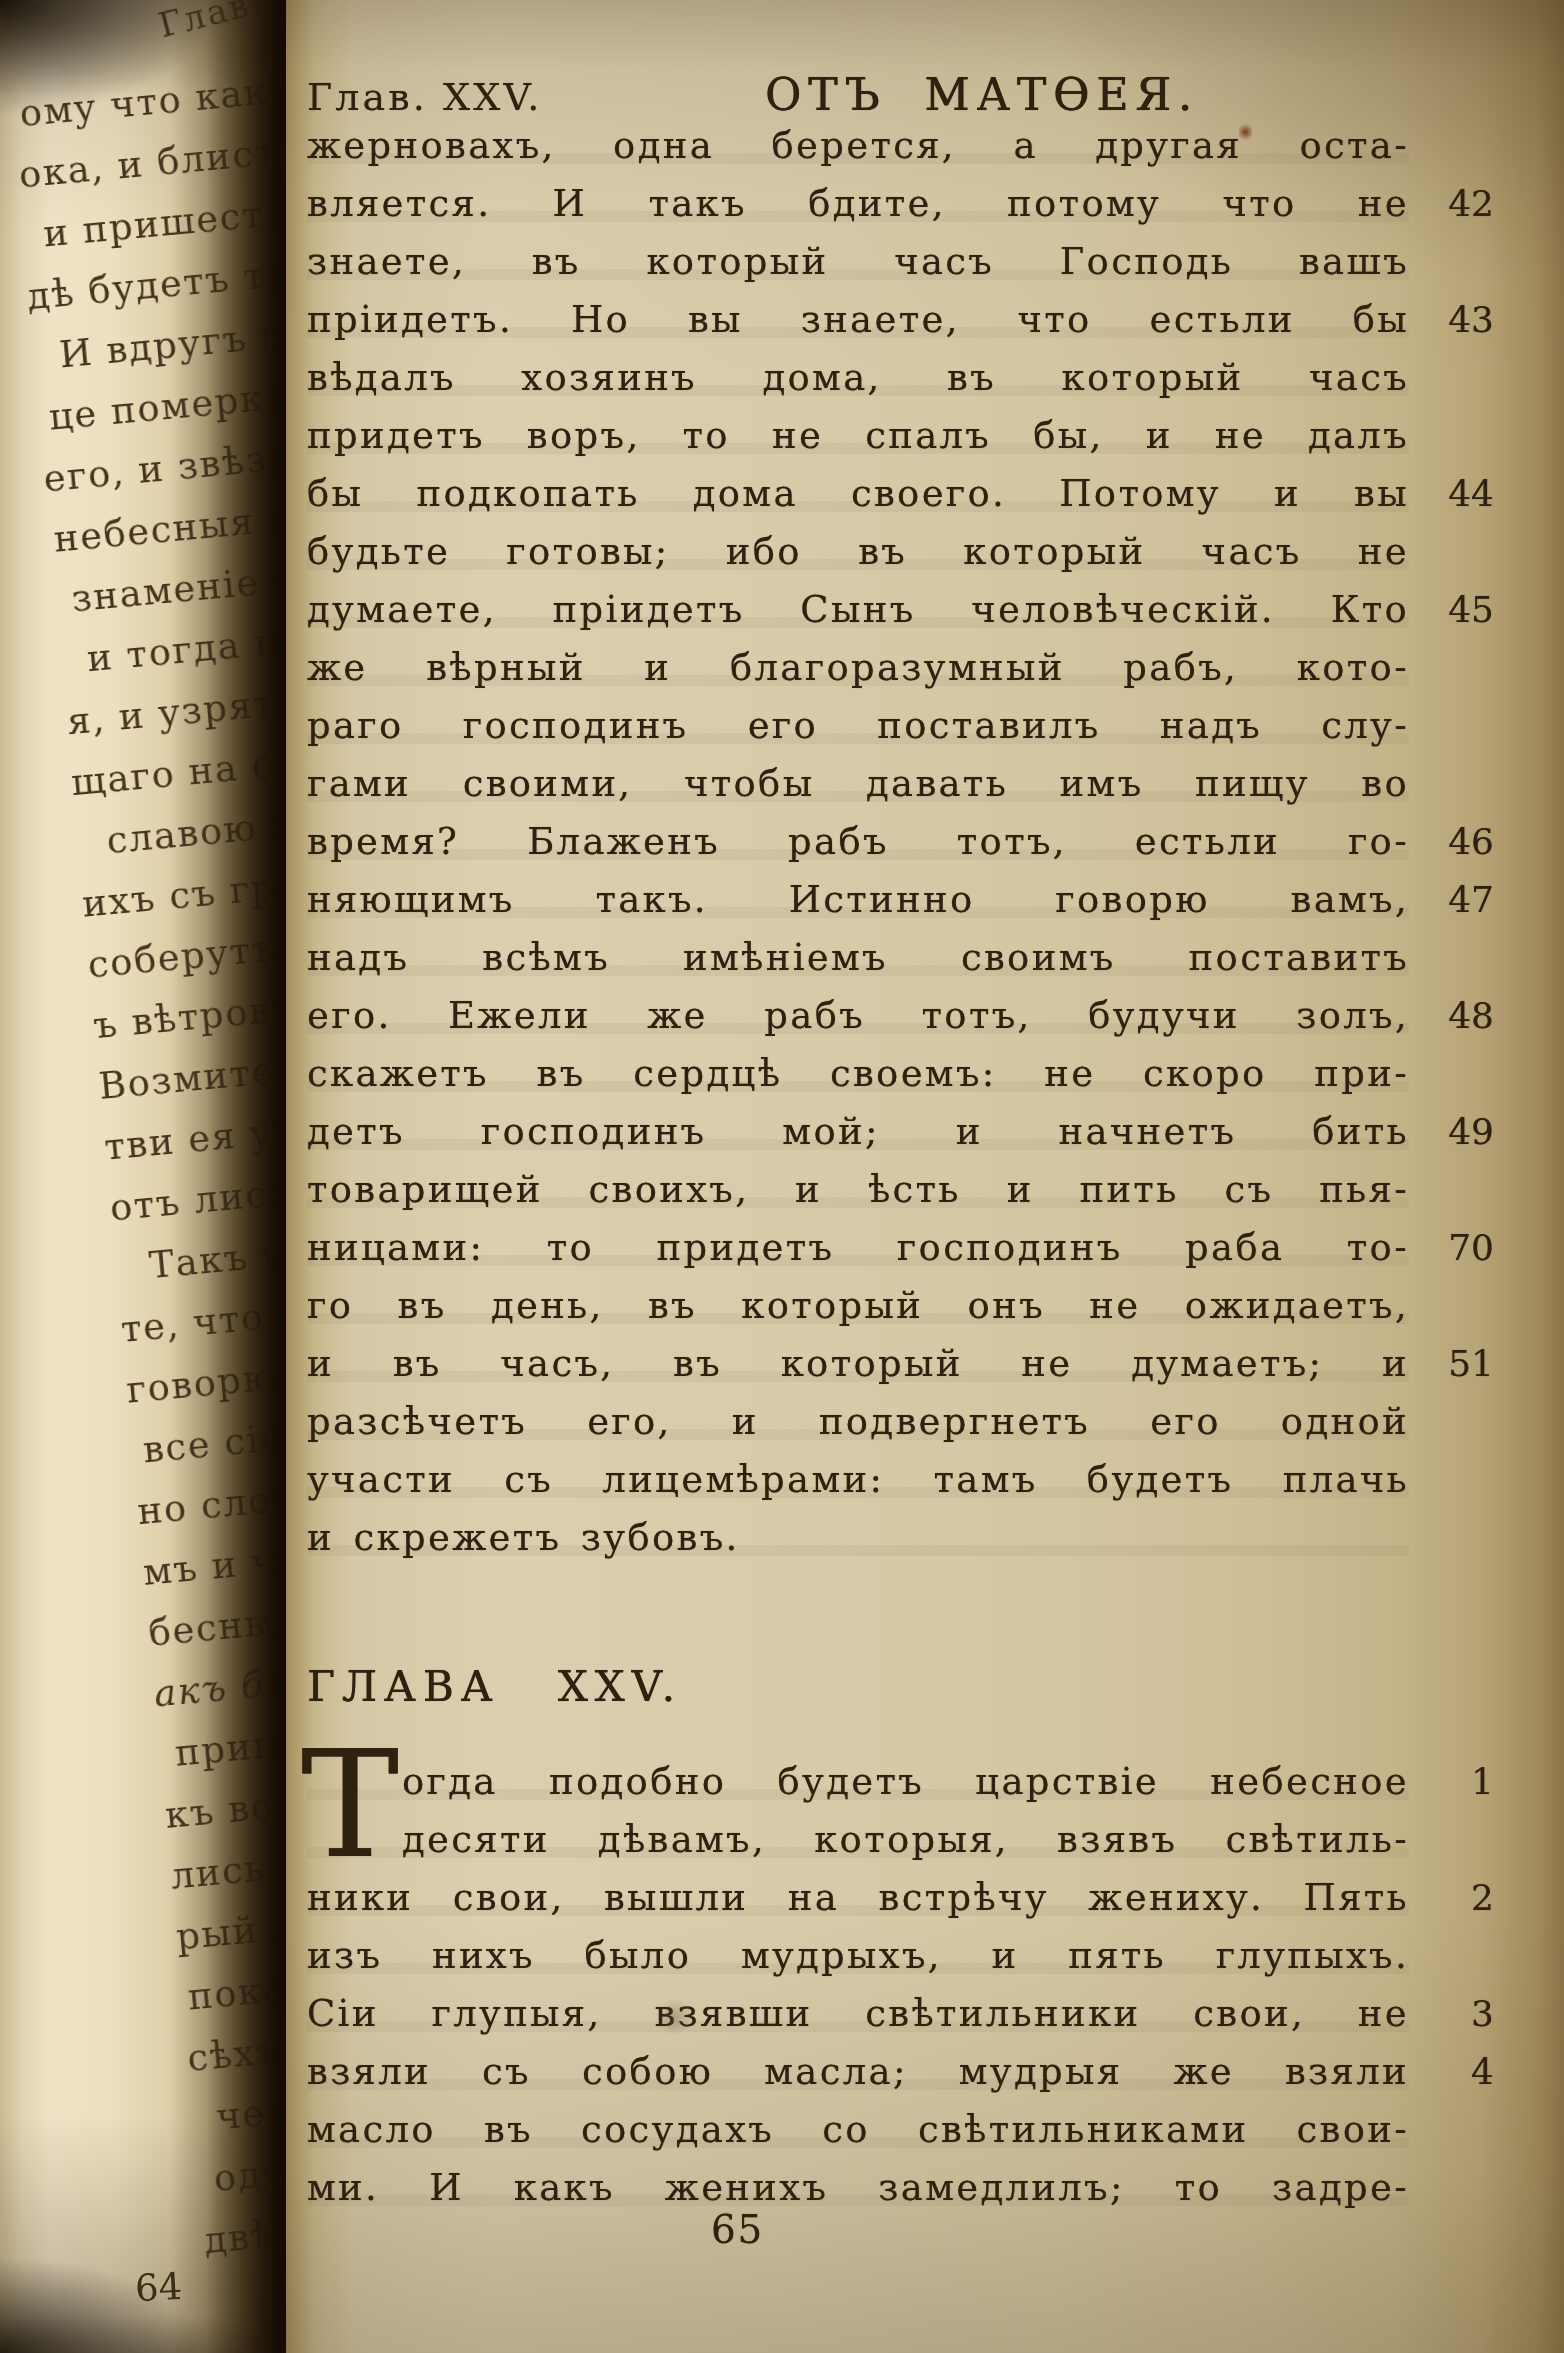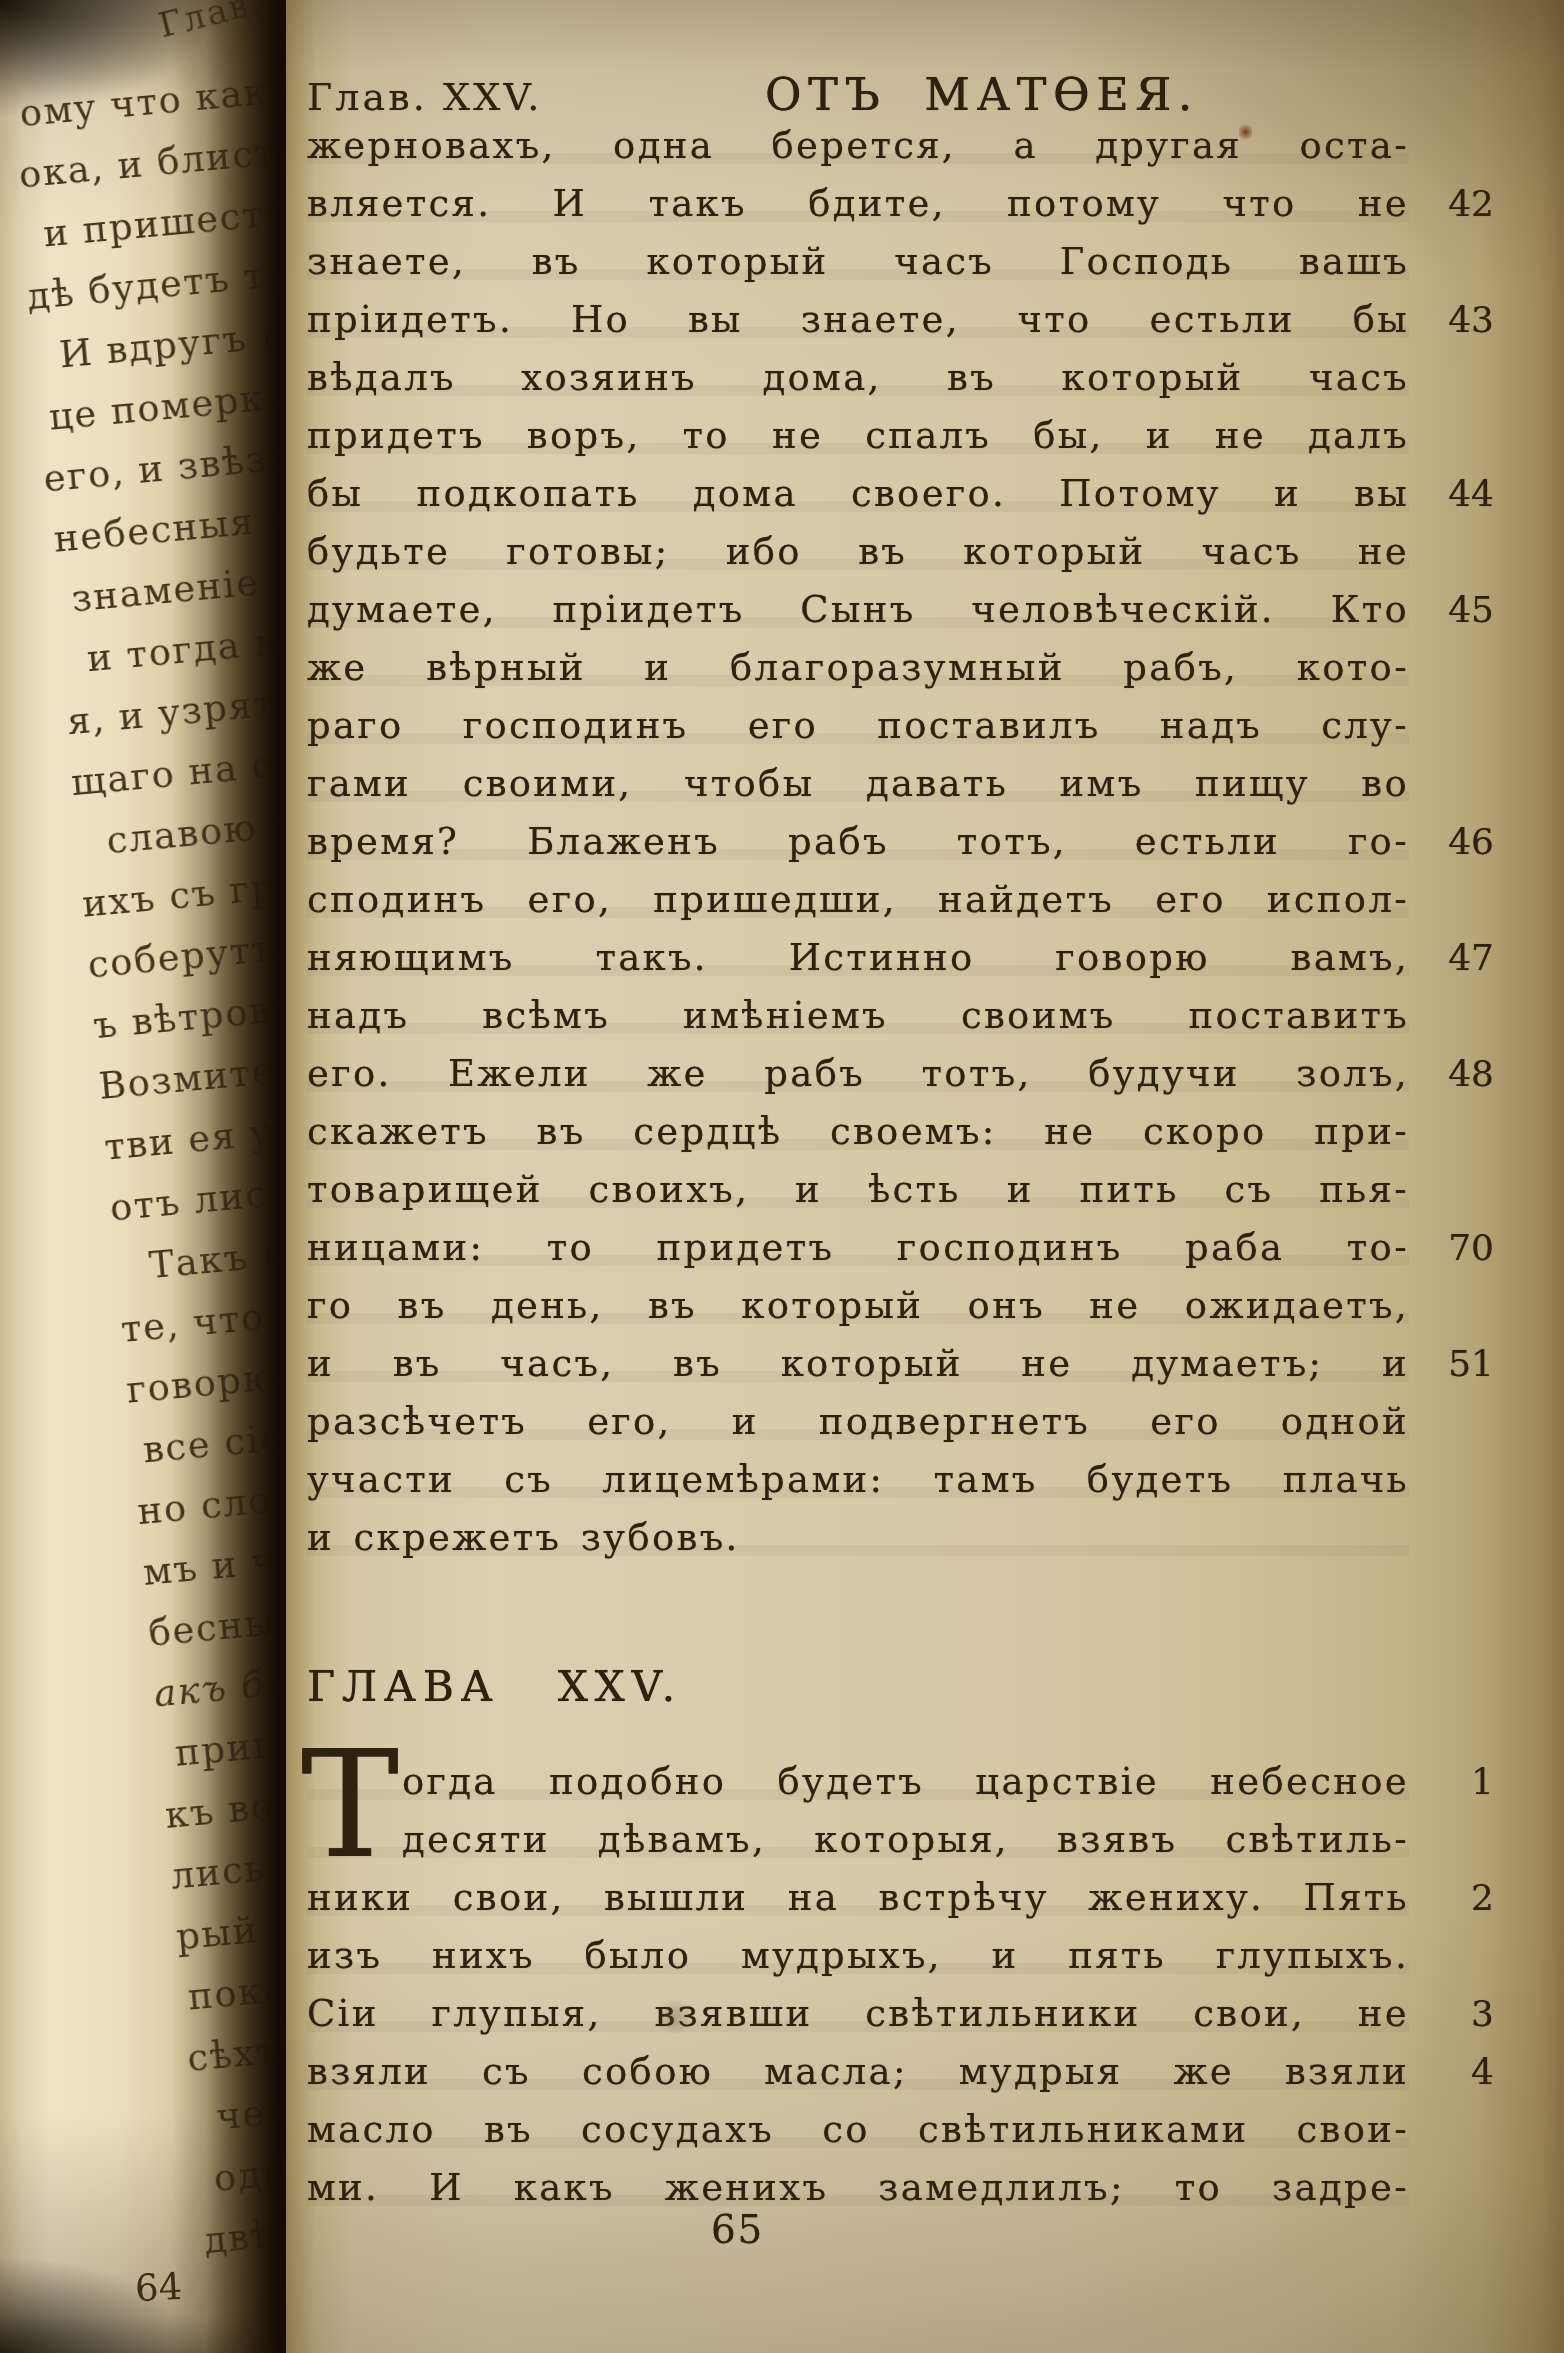--- a/index.html
+++ b/index.html
@@ -111,35 +111,36 @@
             <span class="lt">раго господинъ его поставилъ надъ слу-</span>
           </div>
           <div class="line">
             <span class="lt">гами своими, чтобы давать имъ пищу во</span>
           </div>
           <div class="line">
             <span class="lt">время? Блаженъ рабъ тотъ, естьли го-</span>
             <span class="vn">46</span>
           </div>
           <div class="line">
-            <span class="lt">сподинъ его, пришедши, найдетъ его испол-</span>
-          </div>
-          <div class="line">
             <span class="lt">няющимъ такъ. Истинно говорю вамъ,</span>
             <span class="vn">47</span>
           </div>
           <div class="line">
             <span class="lt">надъ всѣмъ имѣніемъ своимъ поставитъ</span>
           </div>
           <div class="line">
             <span class="lt">его. Ежели же рабъ тотъ, будучи золъ,</span>
             <span class="vn">48</span>
           </div>
           <div class="line">
             <span class="lt">скажетъ въ сердцѣ своемъ: не скоро при-</span>
+          </div>
+          <div class="line">
+            <span class="lt">детъ господинъ мой; и начнетъ бить</span>
+            <span class="vn">49</span>
           </div>
           <div class="line">
             <span class="lt">товарищей своихъ, и ѣсть и пить съ пья-</span>
           </div>
           <div class="line">
             <span class="lt">ницами: то придетъ господинъ раба то-</span>
             <span class="vn">70</span>
           </div>
           <div class="line">
             <span class="lt">го въ день, въ который онъ не ожидаетъ,</span>

